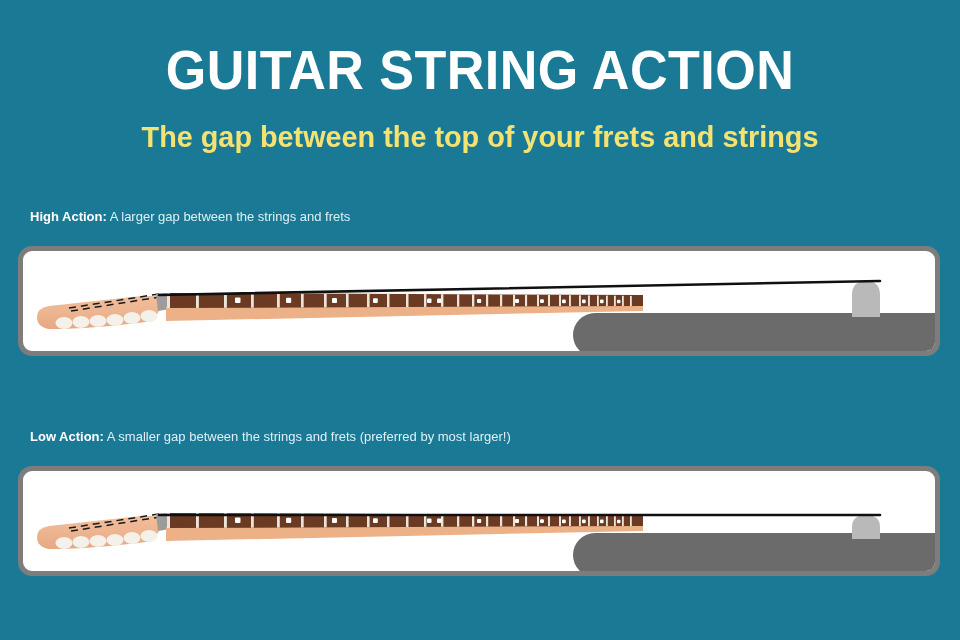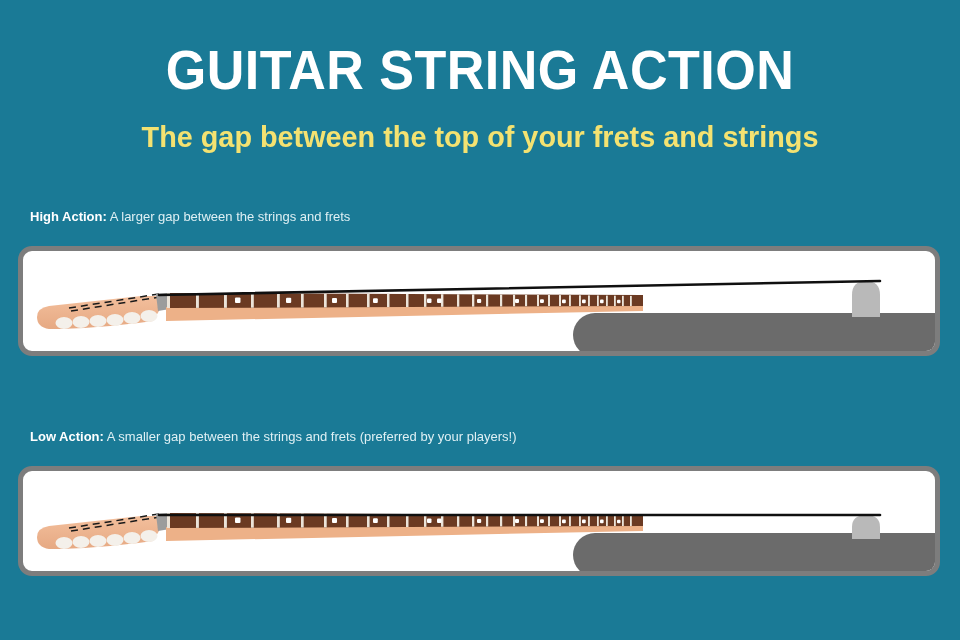--- a/index.html
+++ b/index.html
@@ -150,21 +150,21 @@
       <rect x="594" y="48.7" width="3.5" height="3.5" rx="1"></rect>
     </g>
 
     <path d="M 843 30 Q 857 30 857 44 L 857 66 L 829 66 L 829 44 Q 829 30 843 30 Z" fill="#b9b9b9"></path>
 
     <path d="M 136 44 L 857 30" stroke="#101010" stroke-width="2.6" fill="none" stroke-linecap="round"></path>
   </svg>
 </div>
 
 <div class="caption cap-low">
-  <b>Low Action:</b><span> A smaller gap between the strings and frets (preferred by your players!)</span>
+  <b>Low Action:</b><span> A smaller gap between the strings and frets (preferred by most larger!)</span>
 </div>
 
 <div class="panel panel-low">
   <svg viewBox="0 0 912 100" preserveAspectRatio="none">
     <defs>
       <linearGradient id="nkLo" x1="0" y1="0" x2="0" y2="1">
         <stop offset="0" stop-color="#f3bf9c"></stop>
         <stop offset="1" stop-color="#e6a983"></stop>
       </linearGradient>
     </defs>

